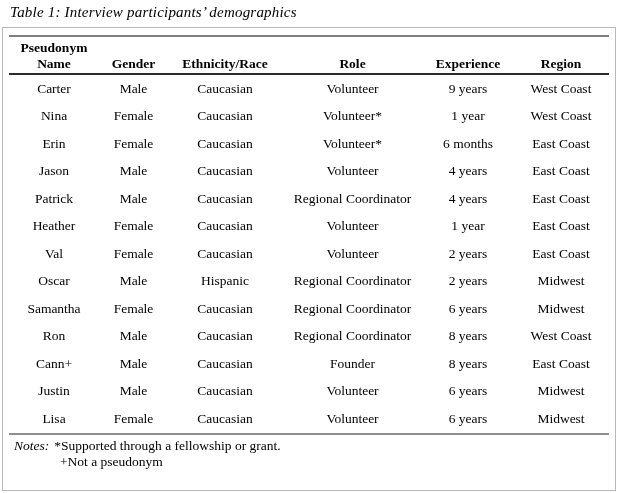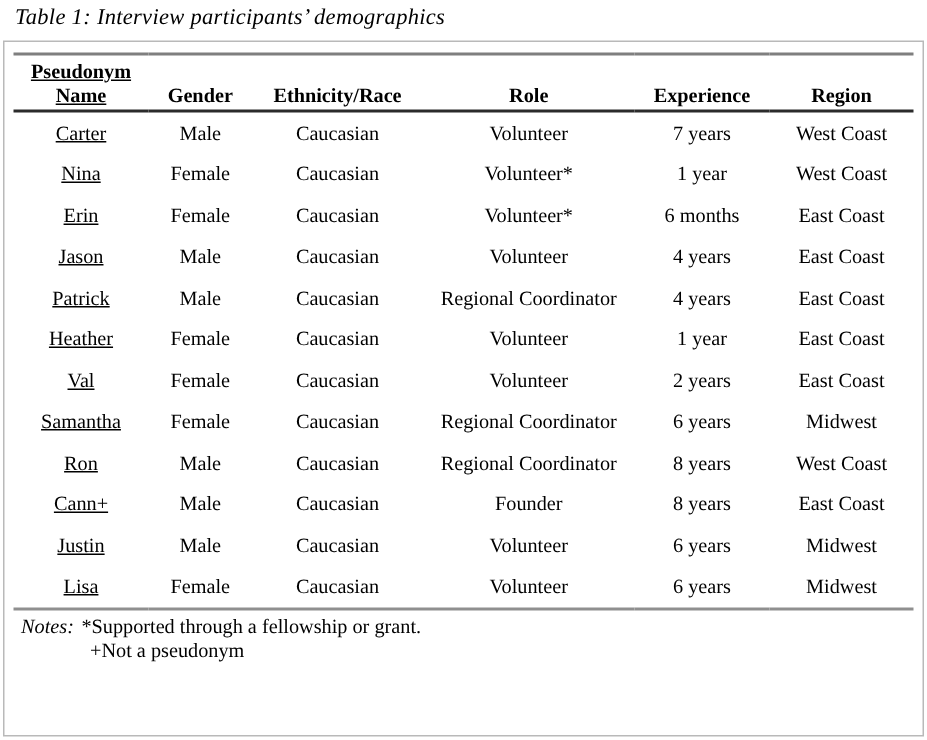--- a/index.html
+++ b/index.html
@@ -56,21 +56,21 @@
     text-align: center;
     vertical-align: middle;
     height: 27.5px;
     padding: 0;
     overflow: hidden;
     white-space: nowrap;
   }
   table.demo tbody tr:last-child td {
     border-bottom: 2px solid #8f8f8f;
   }
-  table.demo th:nth-child(1), table.demo td:nth-child(1) { width: 15%; text-decoration: underline; }
+  table.demo th:nth-child(1), table.demo td:nth-child(1) { width: 15%; }
   table.demo th:nth-child(2), table.demo td:nth-child(2) { width: 11.5%; }
   table.demo th:nth-child(3), table.demo td:nth-child(3) { width: 19%; }
   table.demo th:nth-child(4), table.demo td:nth-child(4) { width: 23.5%; }
   table.demo th:nth-child(5), table.demo td:nth-child(5) { width: 15%; }
   table.demo th:nth-child(6), table.demo td:nth-child(6) { width: 16%; }
   .notes {
     font-size: 13.5px;
     line-height: 1.2;
     margin-top: 3px;
     padding-left: 5px;
@@ -100,21 +100,21 @@
         <th>Experience</th>
         <th>Region</th>
       </tr>
     </thead>
     <tbody>
         <tr>
           <td>Carter</td>
           <td>Male</td>
           <td>Caucasian</td>
           <td>Volunteer</td>
-          <td>7 years</td>
+          <td>9 years</td>
           <td>West Coast</td>
         </tr>
         <tr>
           <td>Nina</td>
           <td>Female</td>
           <td>Caucasian</td>
           <td>Volunteer*</td>
           <td>1 year</td>
           <td>West Coast</td>
         </tr>
@@ -150,20 +150,28 @@
           <td>1 year</td>
           <td>East Coast</td>
         </tr>
         <tr>
           <td>Val</td>
           <td>Female</td>
           <td>Caucasian</td>
           <td>Volunteer</td>
           <td>2 years</td>
           <td>East Coast</td>
+        </tr>
+        <tr>
+          <td>Oscar</td>
+          <td>Male</td>
+          <td>Hispanic</td>
+          <td>Regional Coordinator</td>
+          <td>2 years</td>
+          <td>Midwest</td>
         </tr>
         <tr>
           <td>Samantha</td>
           <td>Female</td>
           <td>Caucasian</td>
           <td>Regional Coordinator</td>
           <td>6 years</td>
           <td>Midwest</td>
         </tr>
         <tr>

